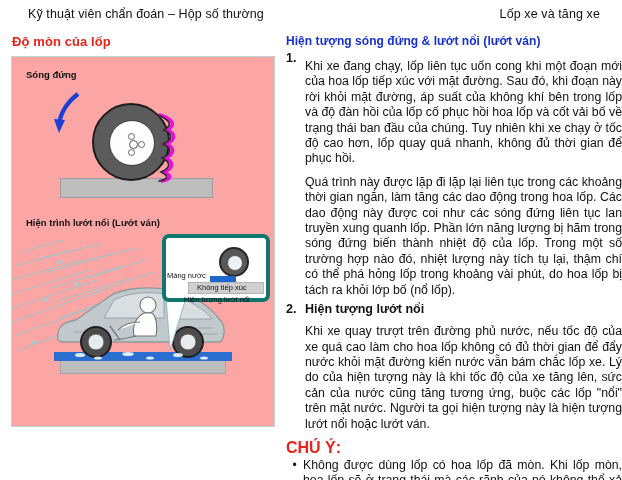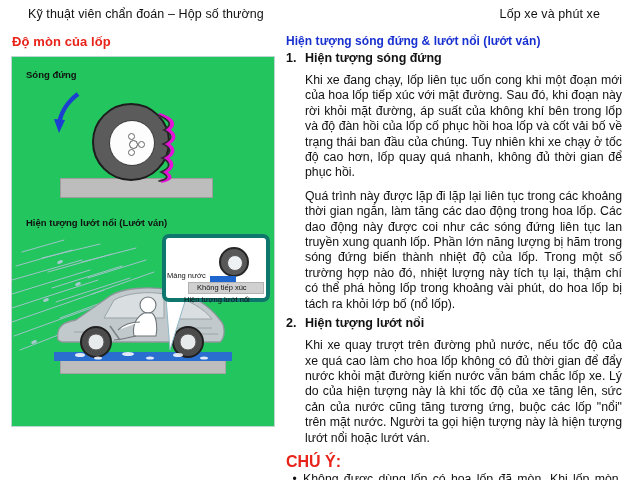--- a/index.html
+++ b/index.html
@@ -19,21 +19,21 @@
   .header .h-left,.header .h-right{font-size:12.5px;color:#111;letter-spacing:.1px;}
 
   
   .col-left{position:absolute;left:0;top:30px;width:286px;height:450px;padding-left:12px;}
   .left-title{
     position:absolute;left:12px;top:4px;font-size:13px;font-weight:bold;
     color:#e8231a;letter-spacing:.1px;
   }
   .panel{
     position:absolute;left:11px;top:26px;width:264px;height:371px;
-    background:#22c55e;border:1px solid #bcd6d2;box-sizing:border-box;
+    background:#fca5a5;border:1px solid #bcd6d2;box-sizing:border-box;
     overflow:hidden;
   }
   .cap{position:absolute;font-size:9.5px;font-weight:bold;color:#111;}
   .cap-wave{left:14px;top:12px;}
   .cap-hydro{left:14px;top:160px;}
 
   
   .scene1{position:absolute;left:0;top:28px;width:264px;height:118px;}
   .road1{
     position:absolute;left:48px;top:93px;width:153px;height:20px;
@@ -108,21 +108,21 @@
   .note-bullet{width:17px;flex:none;font-size:12px;color:#111;text-align:center;line-height:15.4px;}
   .note-text{flex:1;font-size:12.3px;line-height:15.4px;color:#111;text-align:justify;}
 </style>
 </head>
 <body>
 
 <div class="page">
 
   <div class="header">
     <div class="h-left">Kỹ thuật viên chẩn đoán – Hộp số thường</div>
-    <div class="h-right">Lốp xe và phút xe</div>
+    <div class="h-right">Lốp xe và tăng xe</div>
   </div>
 
   <div class="col-left">
 
     <div class="left-title">Độ mòn của lốp</div>
 
     <div class="panel">
 
       <div class="cap cap-wave">Sóng đứng</div>
 
@@ -145,21 +145,21 @@
         </svg>
 
         <svg class="magwave" width="26" height="70" viewBox="0 0 26 70">
           <path d="M3 2 C16 6, 19 12, 10 17 C19 21, 19 27, 9 31 C18 35, 18 41, 8 45
                    C17 49, 17 55, 7 59 C15 63, 15 66, 5 68" stroke="#e511d8" stroke-width="3.6" fill="none" stroke-linecap="round"></path>
           <path d="M1 2 C13 7, 16 12, 7 17 C16 21, 16 27, 6 31 C15 35, 15 41, 5 45
                    C14 49, 14 55, 4 59 C12 63, 12 66, 2 68" stroke="#2b2b2b" stroke-width="1.6" fill="none" stroke-linecap="round"></path>
         </svg>
       </div>
 
-      <div class="cap cap-hydro">Hiện tượng lướt nổi (Lướt ván)</div>
+      <div class="cap cap-hydro">Hiện trình lướt nổi (Lướt ván)</div>
 
       <div class="scene2">
 
         <svg class="rain" width="150" height="130" viewBox="0 0 150 130">
           <g stroke="#9fc4c8" stroke-width="1" fill="none" stroke-linecap="round">
             <path d="M10 20 L52 8"></path>
               <path d="M4 34 L60 18"></path>
               <path d="M0 48 L70 28"></path>
             <path d="M0 62 L78 38"></path>
               <path d="M0 76 L86 48"></path>
@@ -243,21 +243,20 @@
     </div>
   </div>
 
   <div class="col-right">
 
     <div class="right-title">Hiện tượng sóng đứng &amp; lướt nổi (lướt ván)</div>
 
     <div class="num-item">
       <div class="num">1.</div>
       <div class="num-body">
-        <div class="num-head">Hiện tượng sóng đứng</div>
         <p class="para">Khi xe đang chạy, lốp liên tục uốn cong khi một đoạn mới của hoa lốp tiếp xúc với mặt đường. Sau đó, khi đoạn này rời khỏi mặt đường, áp suất của không khí bên trong lốp và độ đàn hồi của lốp cố phục hồi hoa lốp và cốt vải bố về trạng thái ban đầu của chúng. Tuy nhiên khi xe chạy ở tốc độ cao hơn, lốp quay quá nhanh, không đủ thời gian để phục hồi.</p>
         <p class="para">Quá trình này được lặp đi lặp lại liên tục trong các khoảng thời gian ngắn, làm tăng các dao động trong hoa lốp. Các dao động này được coi như các sóng đứng liên tục lan truyền xung quanh lốp. Phần lớn năng lượng bị hãm trong sóng đứng biến thành nhiệt độ của lốp. Trong một số trường hợp nào đó, nhiệt lượng này tích tụ lại, thậm chí có thể phá hỏng lốp trong khoảng vài phút, do hoa lốp bị tách ra khỏi lớp bố (nổ lốp).</p>
       </div>
     </div>
 
     <div class="num-item">
       <div class="num">2.</div>
       <div class="num-body">
         <div class="num-head">Hiện tượng lướt nổi</div>
         <p class="para">Khi xe quay trượt trên đường phủ nước, nếu tốc độ của xe quá cao làm cho hoa lốp không có đủ thời gian để đẩy nước khỏi mặt đường kiến nước vẫn bám chắc lốp xe. Lý do của hiện tượng này là khi tốc độ của xe tăng lên, sức cản của nước cũng tăng tương ứng, buộc các lốp "nổi" trên mặt nước. Người ta gọi hiện tượng này là hiện tượng lướt nổi hoặc lướt ván.</p>

